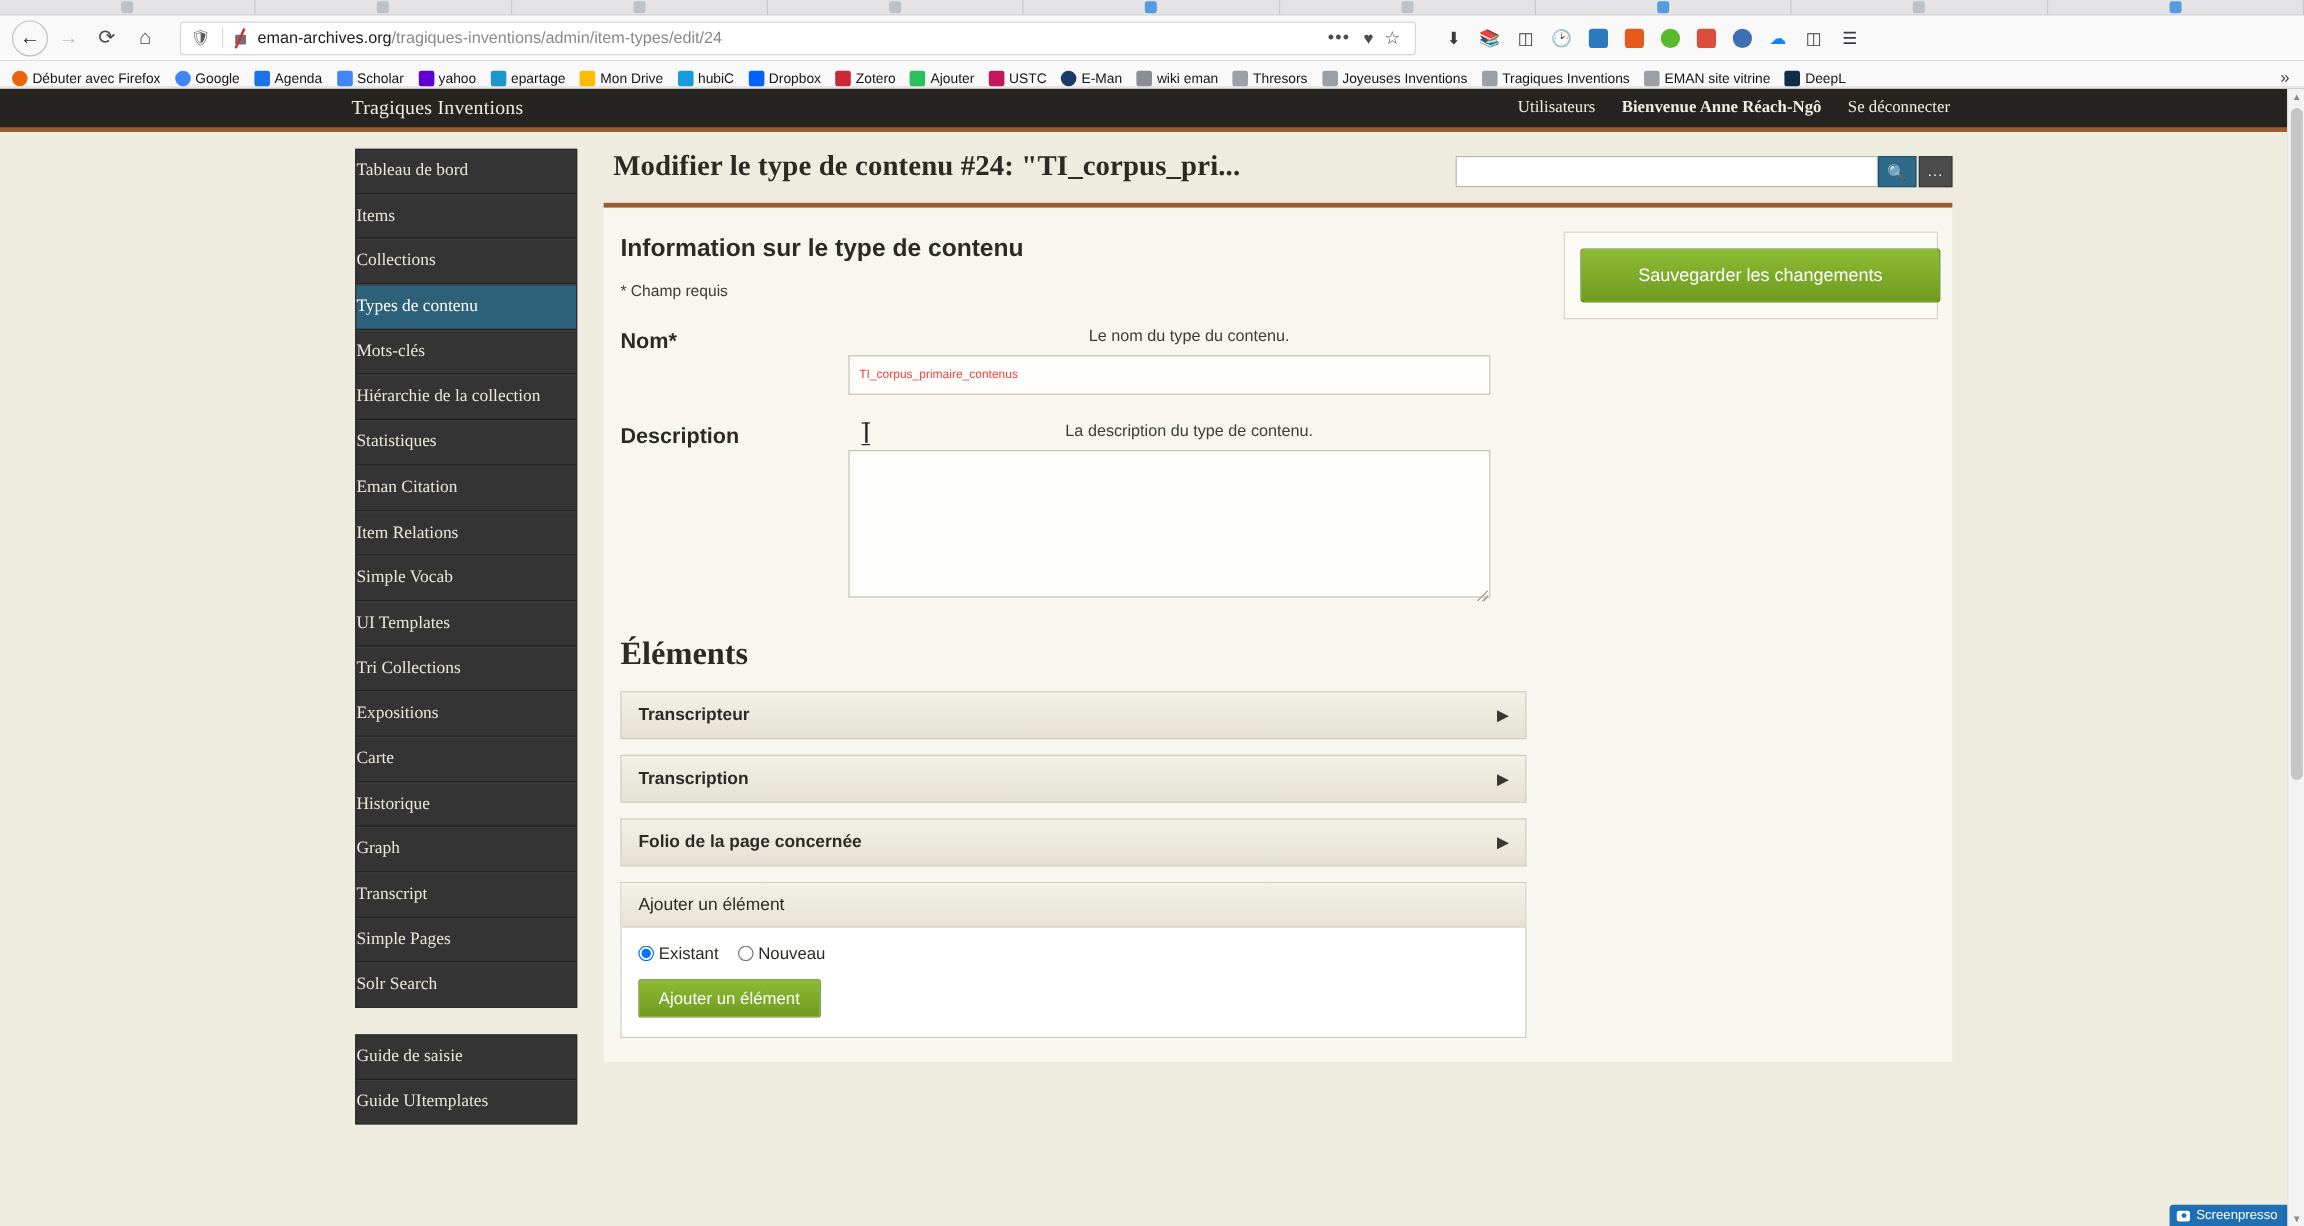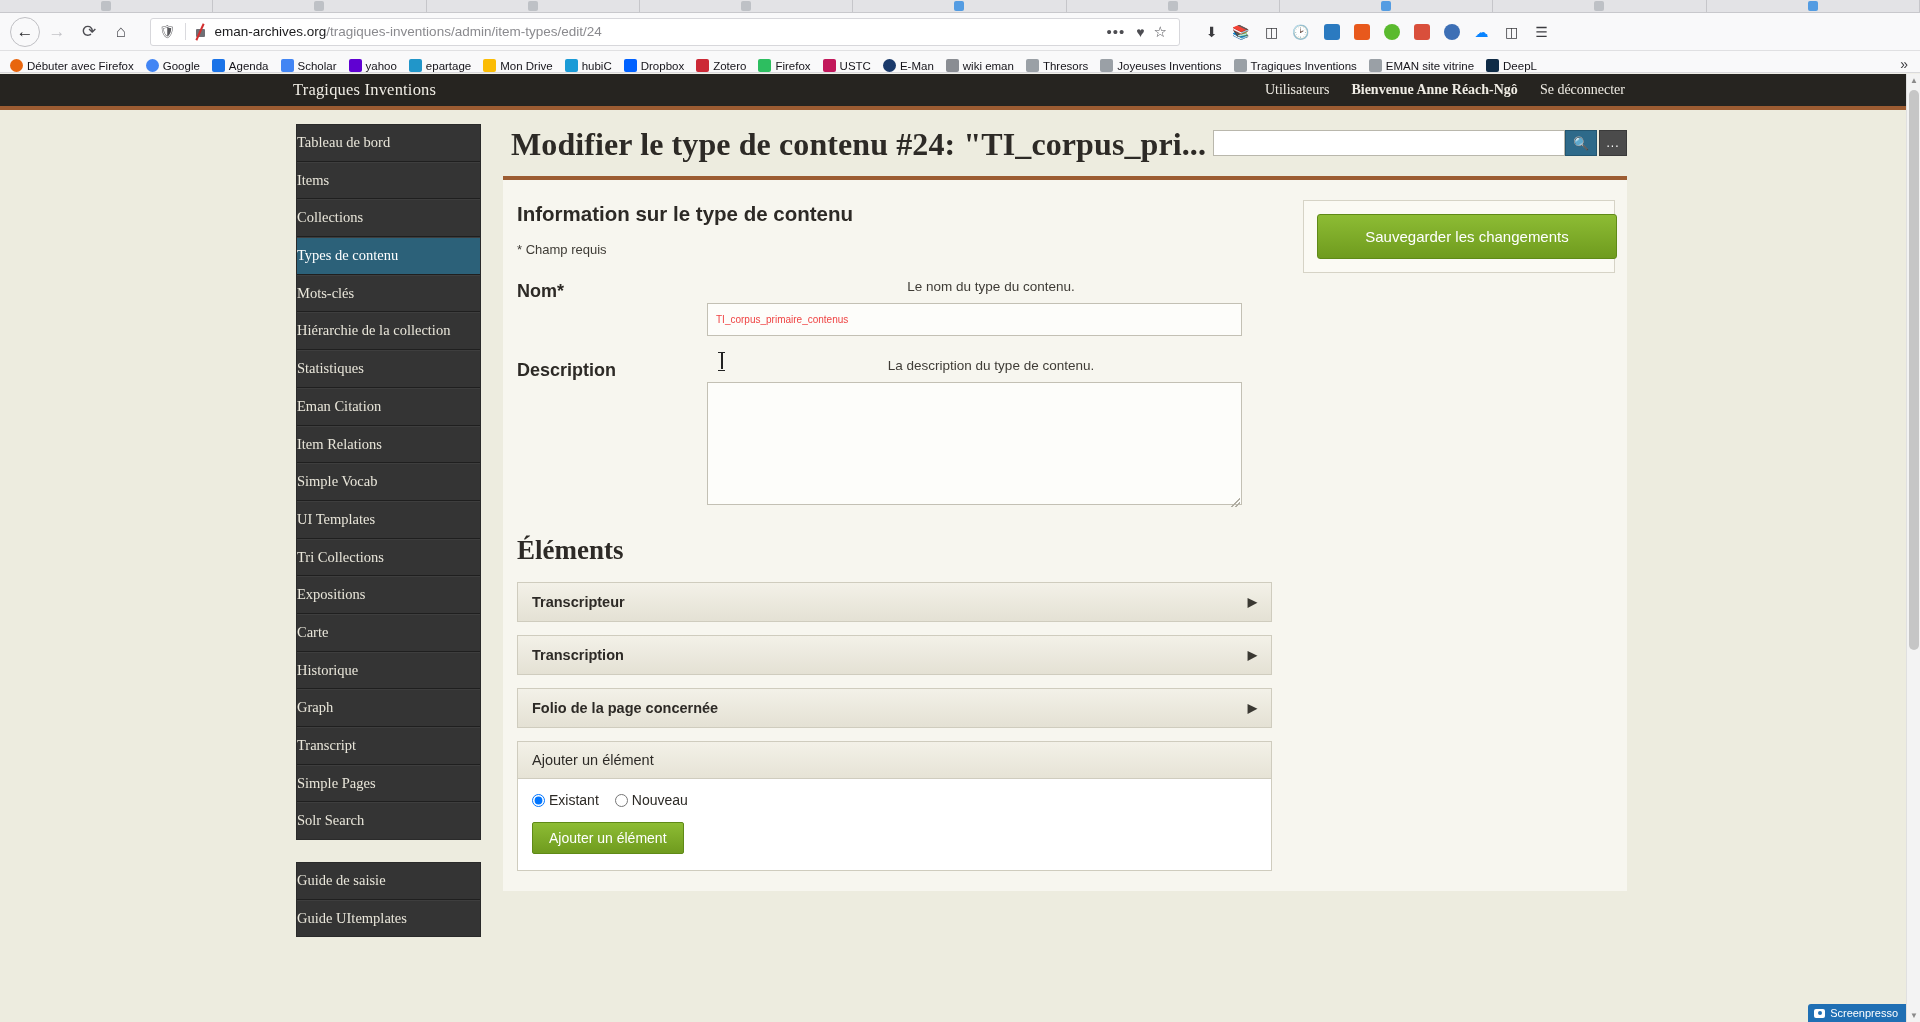--- a/index.html
+++ b/index.html
@@ -108,21 +108,21 @@
     line-height:1.22;
   }
   .navitem:first-child { border-top:none; }
   .navitem:last-child { border-bottom:none; }
   .navitem.active { background:#2c6179; color:#fff; }
   .navblock.second { margin-top:22px; }
 
   
   .maincol { margin-left:22px; width:1124px; }
   .page-title {
-    font-family:"Liberation Serif", serif; font-size:32px; color:#2d2a26;
+    font-family:"Liberation Serif", serif; font-size:24px; color:#2d2a26;
     margin:0 0 0 8px; padding-top:2px; letter-spacing:.1px; display:inline-block;
   }
   .title-row { display:flex; align-items:flex-start; }
   .searchbox { margin-left:auto; display:flex; margin-top:6px; }
   .searchbox input {
     width:352px; height:26px; border:1px solid #b9b7ac; background:#fff;
     font-size:13px; padding:0 6px; font-family:"Liberation Sans", sans-serif;
   }
   .searchbtn {
     width:32px; height:26px; background:#2e6a8a; border:1px solid #23556f;
@@ -351,21 +351,21 @@
       <div class="bm">
         <span class="gi" style="background: rgb(0, 97, 255); border-radius: 2px;"></span>
         <span>Dropbox</span>
       </div>
       <div class="bm">
         <span class="gi" style="background: rgb(204, 41, 54); border-radius: 2px;"></span>
         <span>Zotero</span>
       </div>
       <div class="bm">
         <span class="gi" style="background: rgb(45, 190, 96); border-radius: 2px;"></span>
-        <span>Firefox</span>
+        <span>Ajouter</span>
       </div>
       <div class="bm">
         <span class="gi" style="background: rgb(194, 24, 91); border-radius: 2px;"></span>
         <span>USTC</span>
       </div>
       <div class="bm">
         <span class="gi" style="background: rgb(26, 58, 107); border-radius: 50%;"></span>
         <span>E-Man</span>
       </div>
       <div class="bm">

